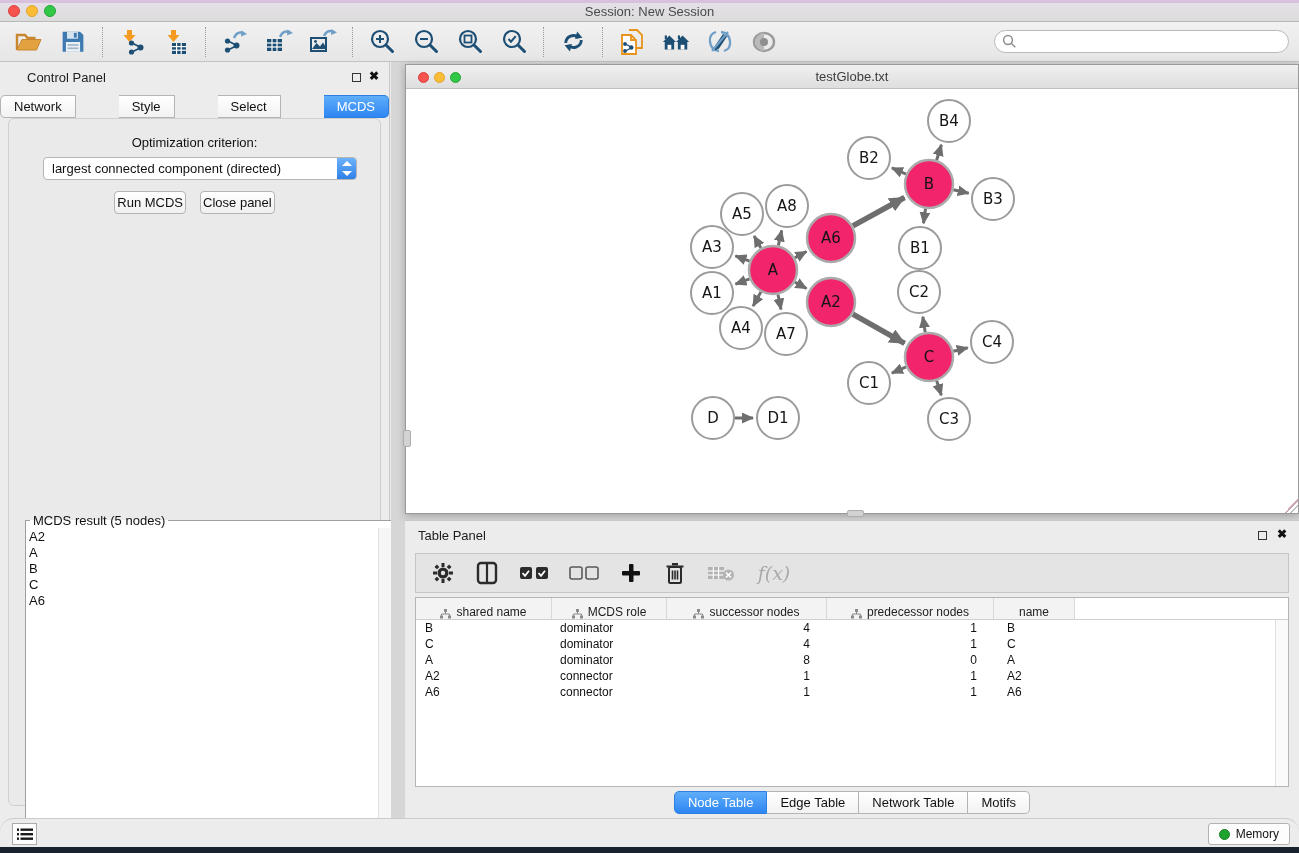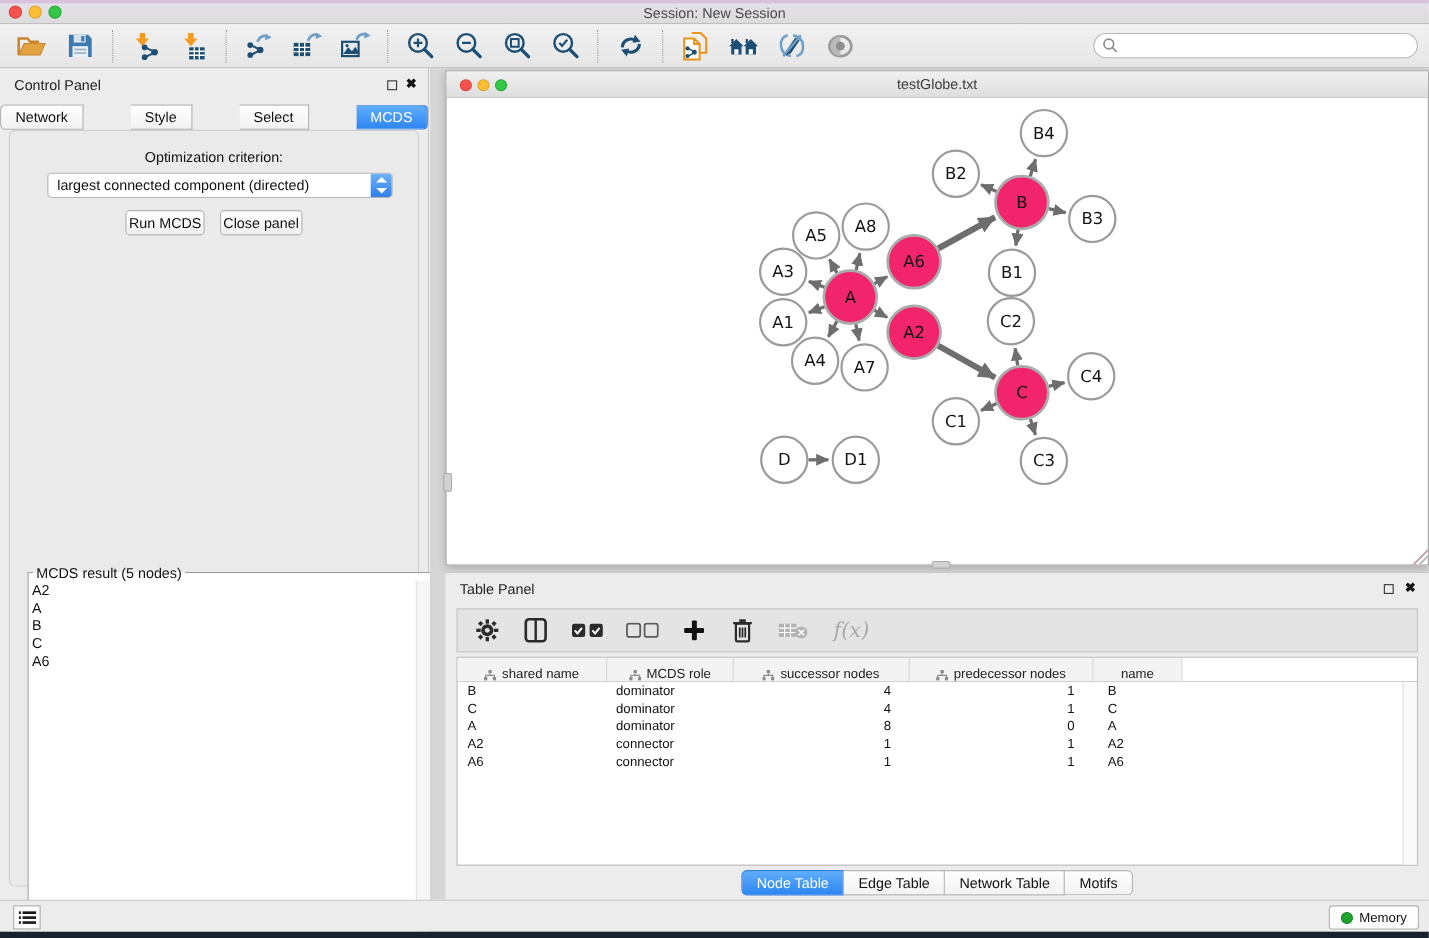--- a/index.html
+++ b/index.html
@@ -27,21 +27,21 @@
   .searchwrap input { width:295px; height:23px; border:1px solid #b9b9b9; border-radius:12px;
     background:#fff; padding-left:26px; font-size:13px; outline:none; }
   .searchwrap .mag { position:absolute; left:8px; top:4px; }
 
   
   .content { position:absolute; left:0; top:62px; width:100%; height:756px; }
 
   
   .cpanel { position:absolute; left:0; top:0; width:390px; height:756px; background:#ececec; border-right:1px solid #c9c9c9; }
   .panel-head { position:absolute; left:0; top:6px; width:100%; height:20px; }
-  .panel-head .ptitle { position:absolute; left:13px; top:2px; font-size:13px; color:#1d1d1d; }
+  .panel-head .ptitle { position:absolute; left:27px; top:2px; font-size:13px; color:#1d1d1d; }
   .float-ic { position:absolute; width:9px; height:9px; border:1.5px solid #333; top:5px; }
   .close-ic { position:absolute; top:1px; font-size:12px; font-weight:bold; color:#111; }
   .cpanel .float-ic { right:28px; } .cpanel .close-ic { right:10px; }
 
   .seg { display:flex;justify-content:flex-end; }
   .seg .tab { border:1px solid #b4b4b4; border-left:none; background:linear-gradient(#ffffff,#f2f2f2);
     padding:3px 13px; font-size:13px; color:#111; cursor:default; }
   .seg .tab:first-child { border-left:1px solid #b4b4b4; border-radius:5px 0 0 5px; }
   .seg .tab:last-child { border-radius:0 5px 5px 0; }
   .seg .tab.sel { background:linear-gradient(#5fadfa,#2e86f2); border-color:#2e7fe4; color:#fff; }
@@ -105,21 +105,21 @@
   .tbody { position:absolute; left:0; top:22px; right:13px; bottom:0; overflow:hidden; }
   .trow { display:grid; grid-template-columns:135px 115px 160px 167px 81px 1fr; height:16px; }
   .tcell { font-size:12px; color:#111; line-height:16px; white-space:nowrap; }
   .a-left { padding-left:9px; text-align:left; }
   .trow .tcell:nth-child(5) { padding-left:14px; }
   .a-right { padding-right:16px; text-align:right; }
   .tscroll { position:absolute; right:0; top:22px; bottom:0; width:13px; background:#fafafa; border-left:1px solid #e0e0e0; }
   .tp-tabs { position:absolute; left:0; right:0; top:270px; display:flex; justify-content:center; }
 
   
-  .statusbar { position:absolute; left:0; top:818px; width:100%; height:29px; background:#ececec; border-top:1px solid #cccccc; }
+  .statusbar { position:absolute; left:0; top:818px; width:100%; height:29px; background:#ececec; border-top:1px solid #cccccc;border-radius:14px; }
   .list-btn { position:absolute; left:12px; top:4px; width:25px; height:22px; background:#fdfdfd; border:1px solid #ababab;
     display:flex; align-items:center; justify-content:center; }
   .mem-btn { position:absolute; right:9px; top:4px; height:22px; background:#fdfdfd; border:1px solid #b2b2b2; border-radius:3px;
     display:flex; align-items:center; gap:6px; padding:0 10px; font-size:12px; color:#111; }
   .mem-dot { width:11px; height:11px; border-radius:50%; background:#1ea32f; border:1px solid #158024; }
   .bottom-strip { position:absolute; left:0; top:847px; width:100%; height:6px; background:#17222e; }
 </style>
 </head>
 <body>
 

